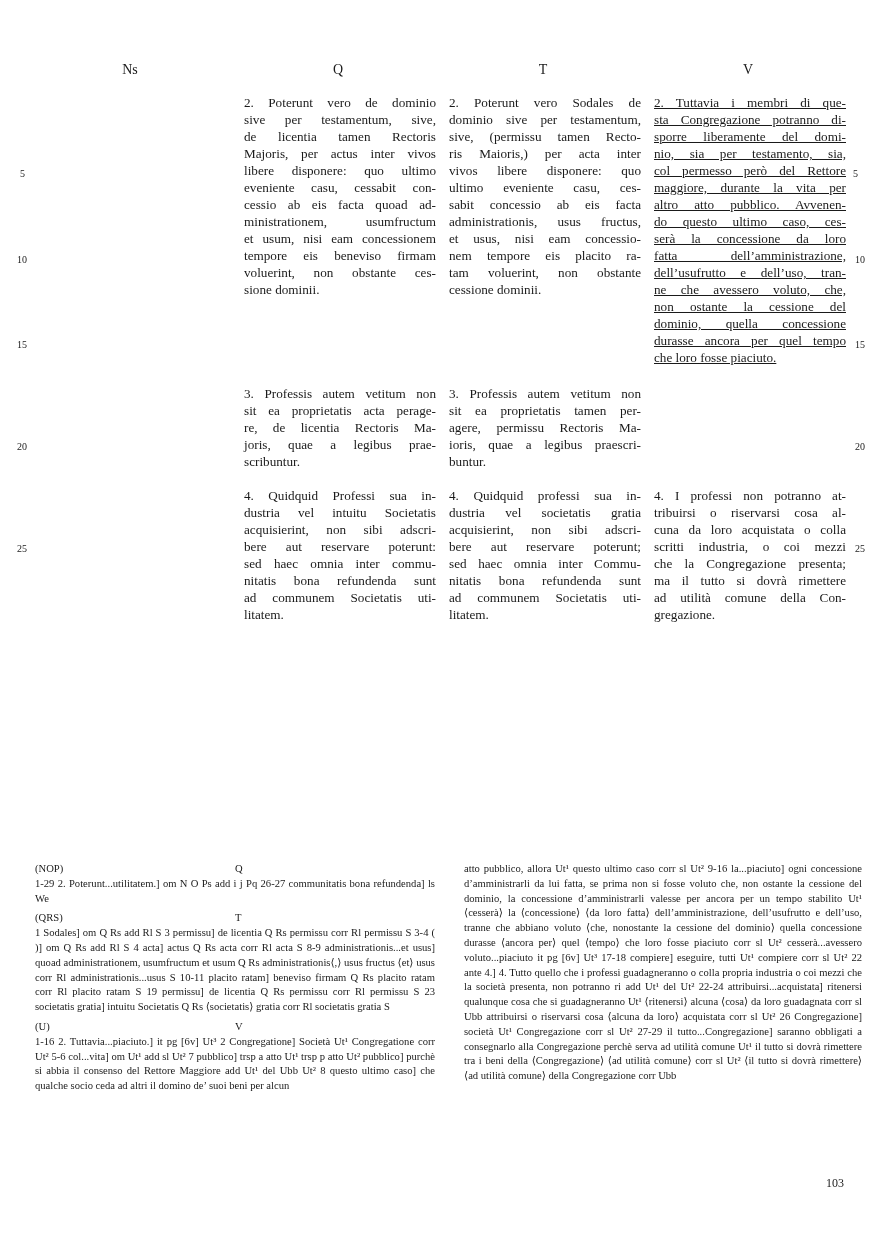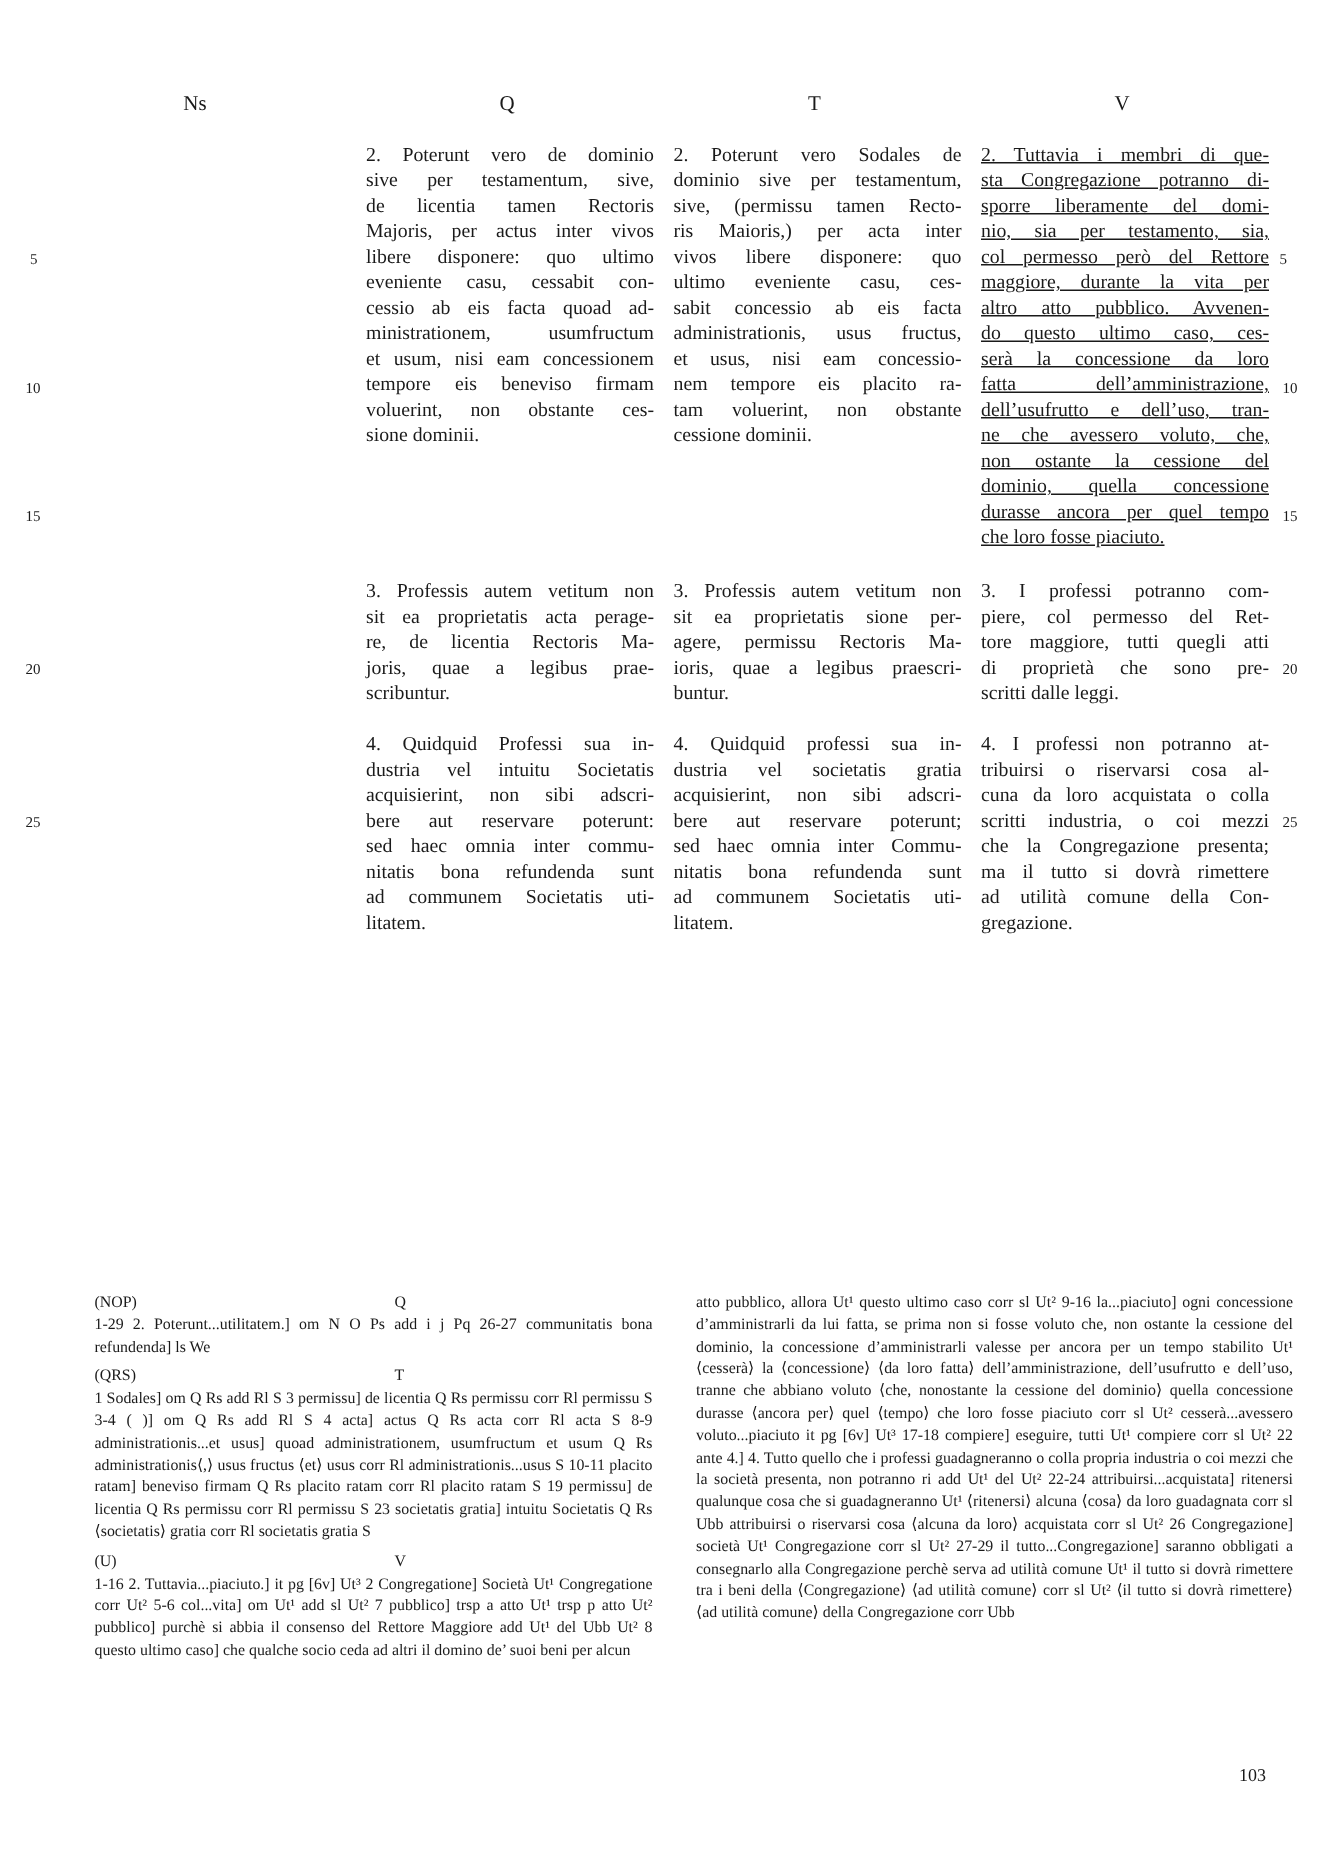--- a/index.html
+++ b/index.html
@@ -7,21 +7,21 @@
          font-family: "DejaVu Serif", "Liberation Serif", serif; color: #1a1a1a; }
   .page { position: absolute; left: 0; top: 0; width: 892px; height: 1002px; }
   .colhead { position: absolute; top: 62px; font-size: 14px; text-align: center; width: 40px; font-family: "Liberation Serif", serif; }
   .linenum { position: absolute; font-size: 10px; font-family: "Liberation Serif", serif; }
   .col { position: absolute; width: 192px; font-family: "Liberation Serif", serif; font-size: 13.2px; line-height: 17px; text-align: justify; hyphens: manual; }
   .para-line { display: block; text-align: justify; text-align-last: justify; white-space: nowrap; }
   .para-line.last { text-align-last: left; }
   .app { position: absolute; font-family: "Liberation Serif", serif; font-size: 10.6px; line-height: 14.8px; color: #1a1a1a; }
   .app-left { left: 35px; top: 862px; width: 400px; }
   .app-right { left: 464px; top: 862px; width: 398px; }
-  .app-block { margin-bottom: 5px; margin-left: 28px; }
+  .app-block { margin-bottom: 5px; }
   .app-head { display: flex; }
   .app-head .sig { width: 200px; }
   .app-text { text-align: justify; }
   .pagenum { position: absolute; left: 826px; top: 1176px; font-size: 12px; font-family: "Liberation Serif", serif; }
 </style>
 </head>
 <body>
 
 <div class="page">
 
@@ -83,21 +83,21 @@
     <span class="para-line">ultimo eveniente casu, ces-</span>
     <span class="para-line">sabit concessio ab eis facta</span>
     <span class="para-line">administrationis, usus fructus,</span>
     <span class="para-line">et usus, nisi eam concessio-</span>
     <span class="para-line">nem tempore eis placito ra-</span>
     <span class="para-line">tam voluerint, non obstante</span>
     <span class="para-line last">cessione dominii.</span>
   </div>
   <div class="col" style="left:449px;top:385px;">
     <span class="para-line">3. Professis autem vetitum non</span>
-    <span class="para-line">sit ea proprietatis sione per-</span>
+    <span class="para-line">sit ea proprietatis tamen per-</span>
     <span class="para-line">agere, permissu Rectoris Ma-</span>
     <span class="para-line">ioris, quae a legibus praescri-</span>
     <span class="para-line last">buntur.</span>
   </div>
   <div class="col" style="left:449px;top:487px;">
     <span class="para-line">4. Quidquid professi sua in-</span>
     <span class="para-line">dustria vel societatis gratia</span>
     <span class="para-line">acquisierint, non sibi adscri-</span>
     <span class="para-line">bere aut reservare poterunt;</span>
     <span class="para-line">sed haec omnia inter Commu-</span>
@@ -116,27 +116,20 @@
     <span class="para-line">altro atto pubblico. Avvenen-</span>
     <span class="para-line">do questo ultimo caso, ces-</span>
     <span class="para-line">serà la concessione da loro</span>
     <span class="para-line">fatta dell’amministrazione,</span>
     <span class="para-line">dell’usufrutto e dell’uso, tran-</span>
     <span class="para-line">ne che avessero voluto, che,</span>
     <span class="para-line">non ostante la cessione del</span>
     <span class="para-line">dominio, quella concessione</span>
     <span class="para-line">durasse ancora per quel tempo</span>
     <span class="para-line last">che loro fosse piaciuto.</span>
-  </div>
-  <div class="col" style="left:654px;top:385px;">
-    <span class="para-line">3. I professi potranno com-</span>
-    <span class="para-line">piere, col permesso del Ret-</span>
-    <span class="para-line">tore maggiore, tutti quegli atti</span>
-    <span class="para-line">di proprietà che sono pre-</span>
-    <span class="para-line last">scritti dalle leggi.</span>
   </div>
   <div class="col" style="left:654px;top:487px;">
     <span class="para-line">4. I professi non potranno at-</span>
     <span class="para-line">tribuirsi o riservarsi cosa al-</span>
     <span class="para-line">cuna da loro acquistata o colla</span>
     <span class="para-line">scritti industria, o coi mezzi</span>
     <span class="para-line">che la Congregazione presenta;</span>
     <span class="para-line">ma il tutto si dovrà rimettere</span>
     <span class="para-line">ad utilità comune della Con-</span>
     <span class="para-line last">gregazione.</span>

